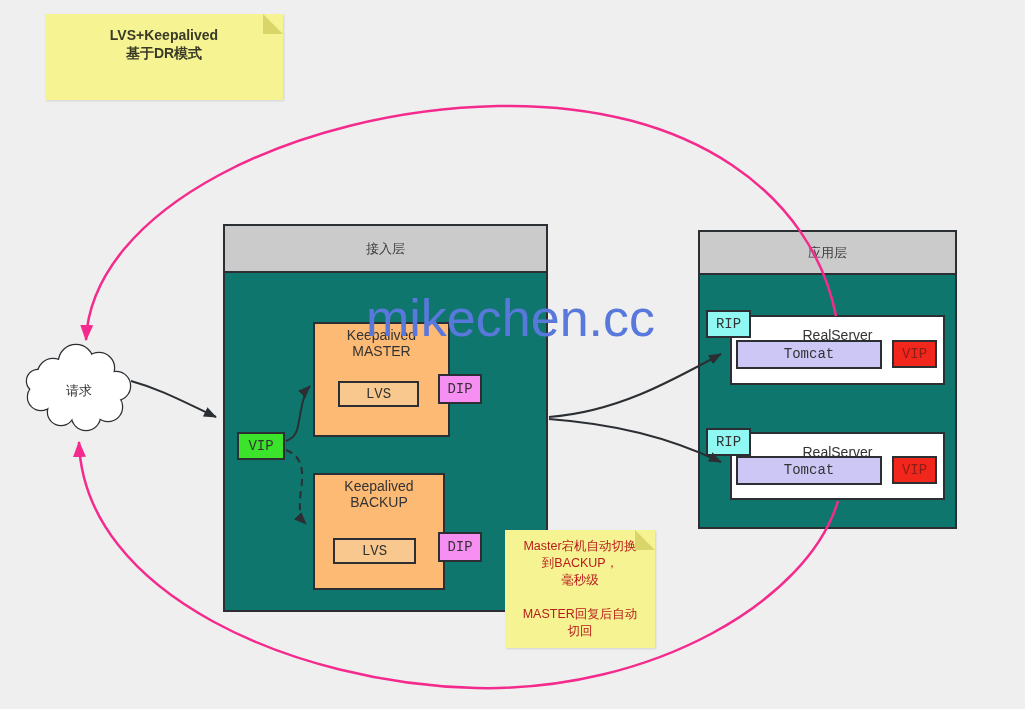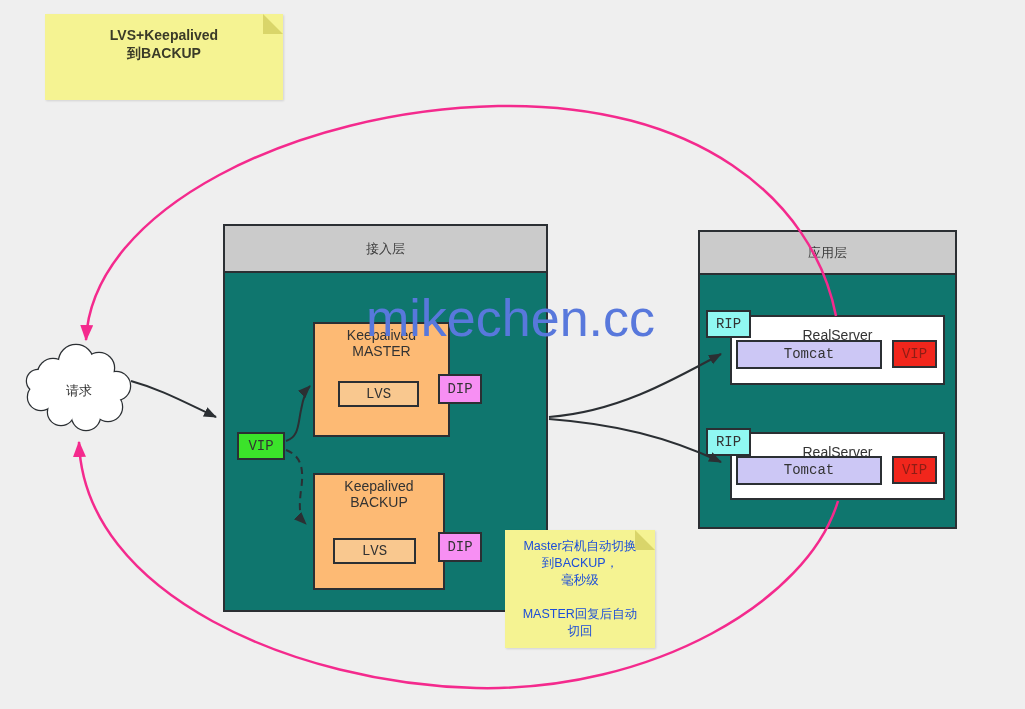--- a/index.html
+++ b/index.html
@@ -18,21 +18,21 @@
     box-shadow:1px 1px 2px rgba(0,0,0,0.12);
   }
   .fold{
     position:absolute;top:0;right:0;width:0;height:0;
     border-bottom:20px solid var(--note-fold,#d9d56a);
     border-right:20px solid rgba(0,0,0,0.0);
   }
   .note1{left:45px;top:14px;width:238px;height:86px;}
   .note1 .note-text{padding-top:12px;text-align:center;font-weight:bold;font-size:14px;line-height:18px;color:#3a3a28;}
   .note2{left:505px;top:530px;width:150px;height:118px;}
-  .note2 .note-text{padding-top:8px;text-align:center;font-size:12.5px;line-height:17px;color:#1d4ed8;}
+  .note2 .note-text{padding-top:8px;text-align:center;font-size:12.5px;line-height:17px;color:#b91c1c;}
   .note2 .nline{min-height:17px;}
   
   .layer{position:absolute;background:#0f766e;border:2px solid var(--border-dark,#2b2f33);}
   .layer-header{
     height:45px;line-height:45px;text-align:center;
     background:var(--header-gray,#cbcbcb);
     border-bottom:2px solid var(--border-dark,#2b2f33);
     font-size:13px;color:#3d3d3d;
   }
   .layer.access{left:223px;top:224px;width:321px;height:384px;}
@@ -86,21 +86,21 @@
 </style>
 </head>
 <body>
 
 <div class="canvas">
 
   <div class="note note1">
     <div class="fold"></div>
     <div class="note-text">
       <div>LVS+Keepalived</div>
-      <div>到BACKUP</div>
+      <div>基于DR模式</div>
     </div>
   </div>
 
   <div class="layer access">
     <div class="layer-header">接入层</div>
   </div>
 
   <div class="node master">
     <div class="node-title">
       <div>Keepalived</div>

